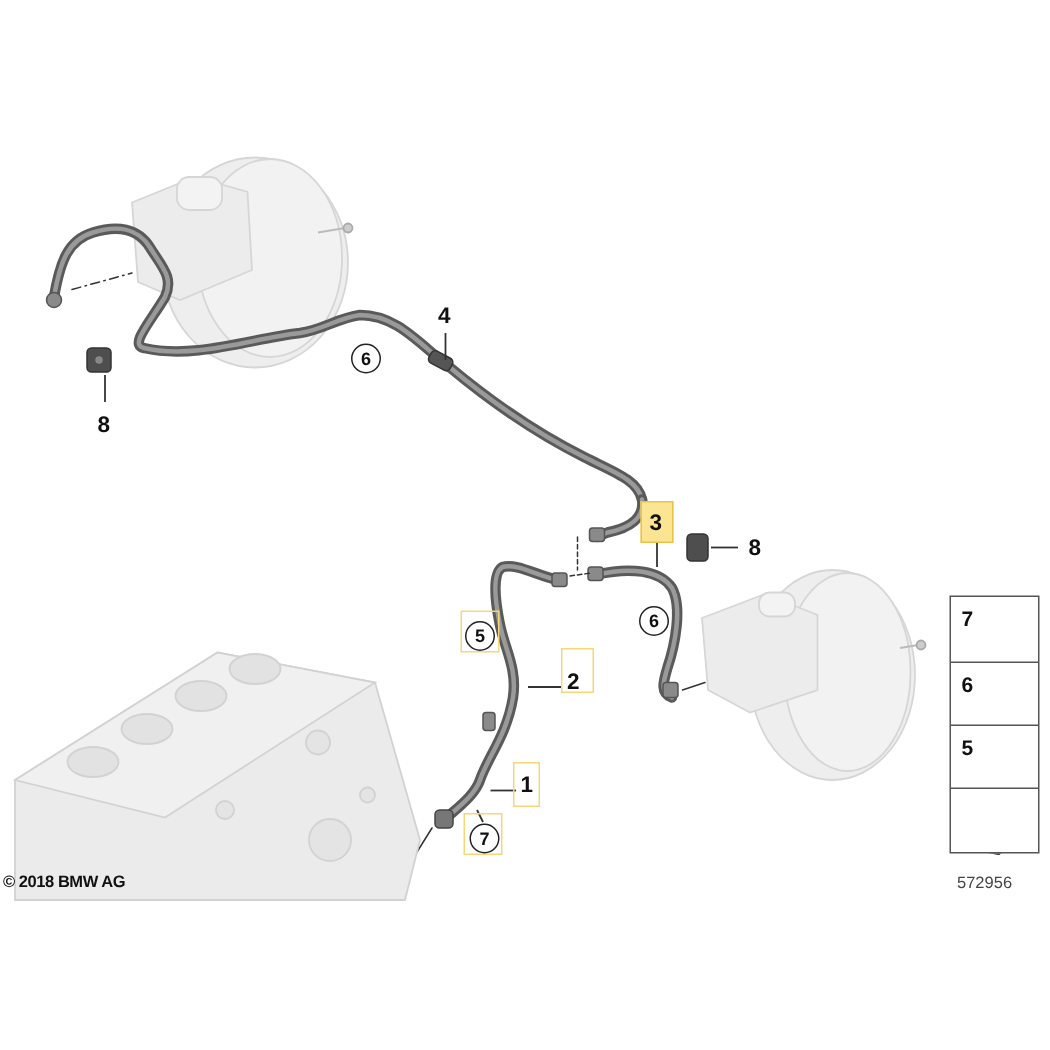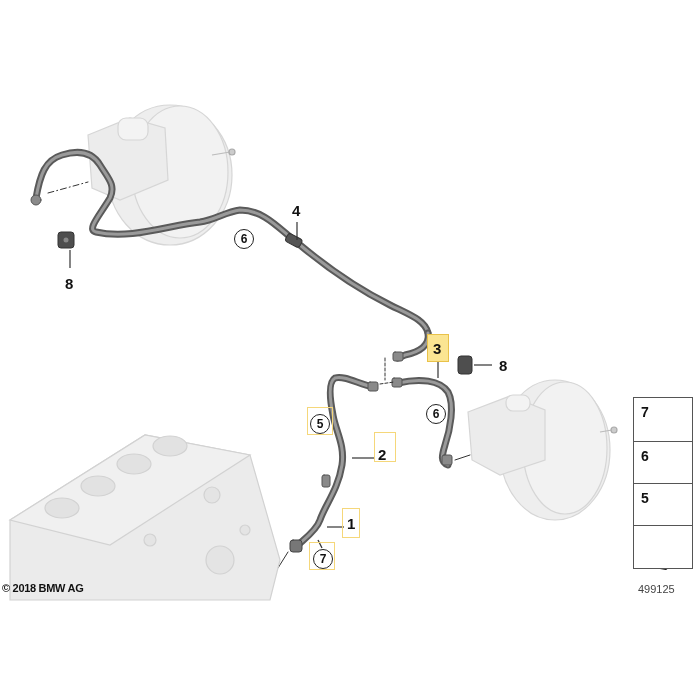--- a/index.html
+++ b/index.html
@@ -150,13 +150,13 @@
   <div class="legend-cell" style="top:44px;height:42px;">
     <span class="legend-num">6</span>
   </div>
   <div class="legend-cell" style="top:86px;height:42px;">
     <span class="legend-num">5</span>
   </div>
   <div class="legend-cell" style="top:128px;height:42px;border-bottom:none;"></div>
 </div>
 
 <span class="copyright">© 2018 BMW AG</span>
-<span class="ref-number">499125</span>
+<span class="ref-number">572956</span>
 
 </body></html>

